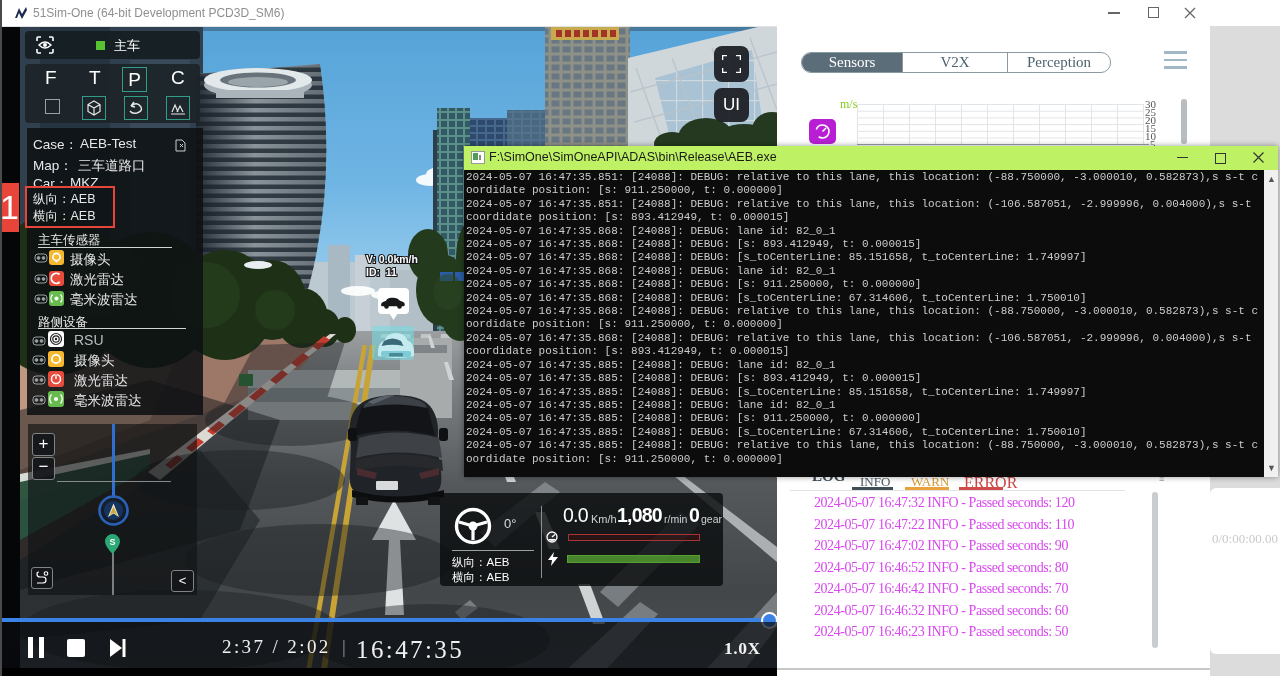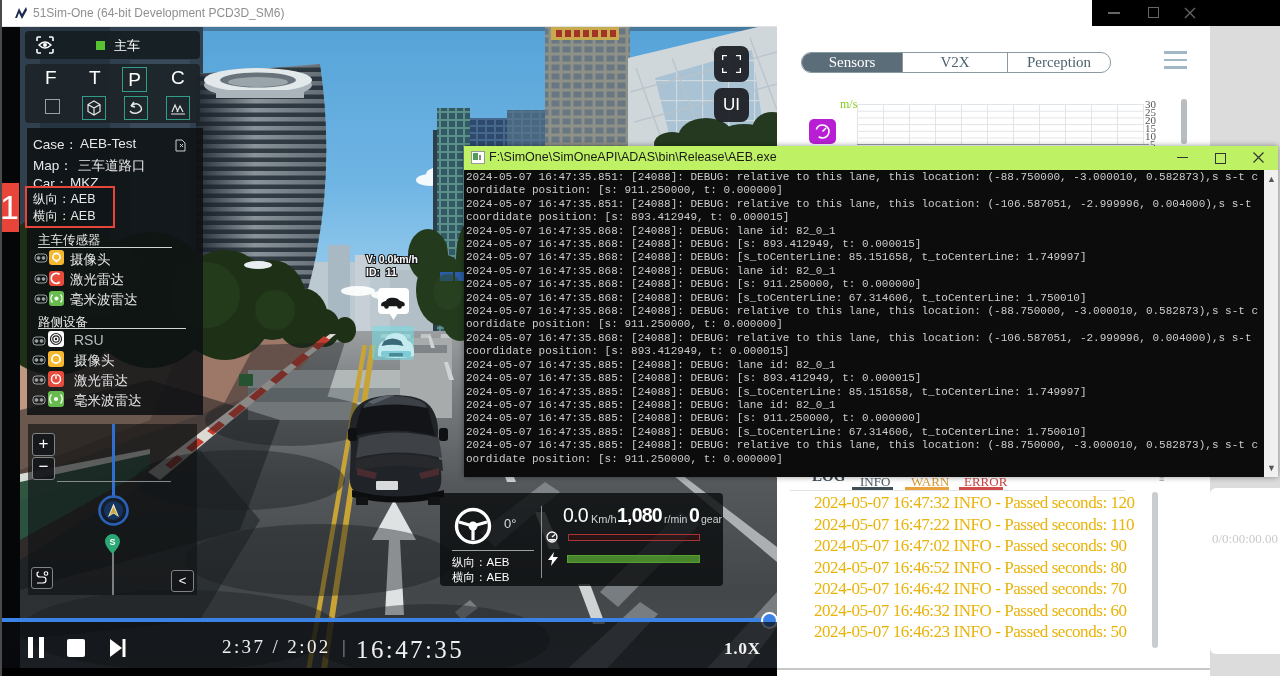--- a/index.html
+++ b/index.html
@@ -260,21 +260,21 @@
     <path d="M439,468 l-20,5 l2,6 l18,-4 Z" fill="#4a2c30"></path>
     <rect x="376" y="481" width="22" height="9" rx="1" fill="#d8dadc"></rect>
     <path d="M352,490 q44,13 92,0 l0,7 q-46,11 -92,0 Z" fill="#0b0d0f"></path>
     <rect x="356" y="497" width="12" height="8" fill="#101214"></rect>
     <rect x="428" y="497" width="12" height="8" fill="#101214"></rect>
   </g>
 </svg>
 
 <div class="abs" style="left:0;top:26;width:20px;height:650px;background:#050608"></div>
 
-<div class="abs" style="left:0;top:0;width:1092px;height:26px;background:#ffffff;border-bottom:1px solid #e2e2e2">
+<div class="abs" style="left:0;top:0;width:1280px;height:26px;background:#ffffff;border-bottom:1px solid #e2e2e2">
   <svg class="abs" style="left:13px;top:5px" width="16" height="16" viewBox="0 0 16 16">
     <path d="M2,13 L6,3 L9,9 L13,2 L14,5 L9,14 L6,8 L4,13 Z" fill="#1d2b4f"></path>
   </svg>
   <div class="abs" style="left:33px;top:6px;font-size:12px;color:#8f8f8f">51Sim-One (64-bit Development PCD3D_SM6)</div>
   <div class="abs" style="left:1108px;top:12px;width:12px;height:1.5px;background:#666"></div>
   <div class="abs" style="left:1148px;top:7px;width:9px;height:9px;border:1.2px solid #666"></div>
   <svg class="abs" style="left:1184px;top:7px" width="12" height="12" viewBox="0 0 12 12">
     <path d="M1,1 L11,11 M11,1 L1,11" stroke="#666" stroke-width="1.3"></path>
   </svg>
 </div>
@@ -326,27 +326,27 @@
   <svg style="position:absolute;left:5px;top:4px" width="17" height="17" viewBox="0 0 17 17">
     <circle cx="8.5" cy="8.5" r="6.5" fill="none" stroke="#fff" stroke-width="1.6" stroke-dasharray="28 8" stroke-dashoffset="-22"></circle>
     <line x1="8.5" y1="8.5" x2="12" y2="5" stroke="#fff" stroke-width="1.6"></line>
   </svg>
 </div>
 <div class="abs" style="left:1181px;top:99px;width:6px;height:45px;background:#b7bdc0;border-radius:3px"></div>
 
 <div class="abs serif" style="left:812px;top:468px;font-size:15px;font-weight:bold;color:#3a4a55">LOG</div>
 <div class="abs serif" style="left:860px;top:474px;font-size:13px;color:#4a5a64">INFO</div>
 <div class="abs serif" style="left:911px;top:474px;font-size:13px;color:#d99c33">WARN</div>
-<div class="abs serif" style="left:964px;top:474px;font-size:13px;color:#cc4545">ERROR</div>
+<div class="abs serif" style="left:964px;top:474px;font-size:16px;color:#cc4545">ERROR</div>
 <div class="abs" style="left:852px;top:487px;width:41px;height:2.5px;background:#3f4d57"></div>
 <div class="abs" style="left:905px;top:487px;width:44px;height:2.5px;background:#e8a23c"></div>
 <div class="abs" style="left:959px;top:487px;width:44px;height:2.5px;background:#d24b4b"></div>
 <div class="abs" style="left:1159px;top:474px;width:12px;height:8px;color:#9aa2a8;font-size:9px">≡</div>
 <div class="abs" style="left:790px;top:490px;width:335px;height:1px;background:#e3e3e3"></div>
-<div class="abs serif" style="left:814px;top:492px;width:330px;height:161px;overflow:hidden;font-size:17px;letter-spacing:-0.44px;color:#eab308;line-height:21.5px">
+<div class="abs serif" style="left:814px;top:492px;width:330px;height:161px;overflow:hidden;font-size:14px;letter-spacing:-0.44px;color:#d946ef;line-height:21.5px">
   <div>2024-05-07 16:47:32 INFO - Passed seconds: 120</div>
   <div>2024-05-07 16:47:22 INFO - Passed seconds: 110</div>
   <div>2024-05-07 16:47:02 INFO - Passed seconds: 90</div>
   <div>2024-05-07 16:46:52 INFO - Passed seconds: 80</div>
   <div>2024-05-07 16:46:42 INFO - Passed seconds: 70</div>
   <div>2024-05-07 16:46:32 INFO - Passed seconds: 60</div>
   <div>2024-05-07 16:46:23 INFO - Passed seconds: 50</div>
 </div>
 <div class="abs" style="left:1152px;top:492px;width:6px;height:156px;background:#c9cdd0;border-radius:3px"></div>
 <div class="abs" style="left:777px;top:668px;width:433px;height:1.5px;background:#c8c8c8"></div>

